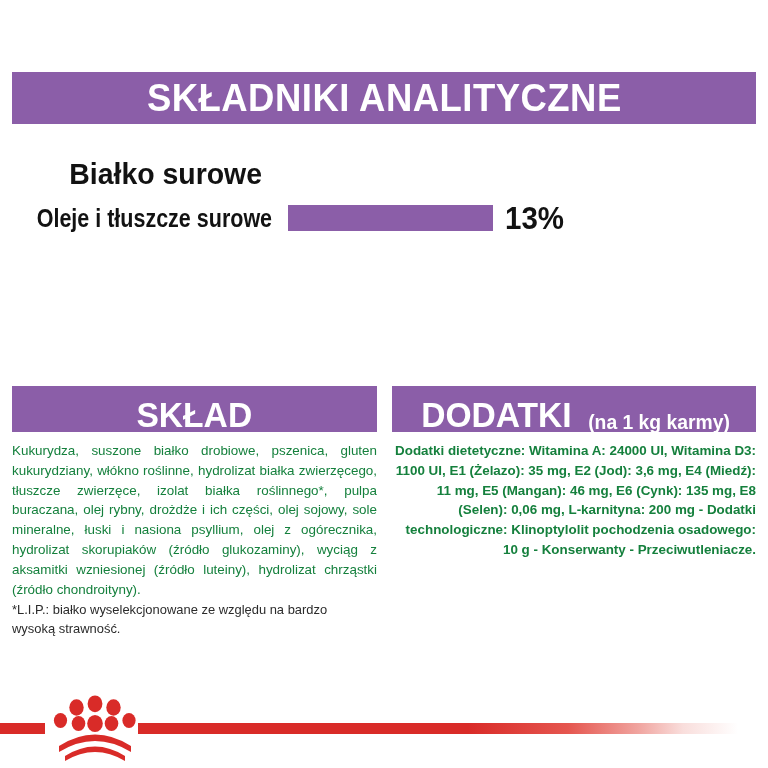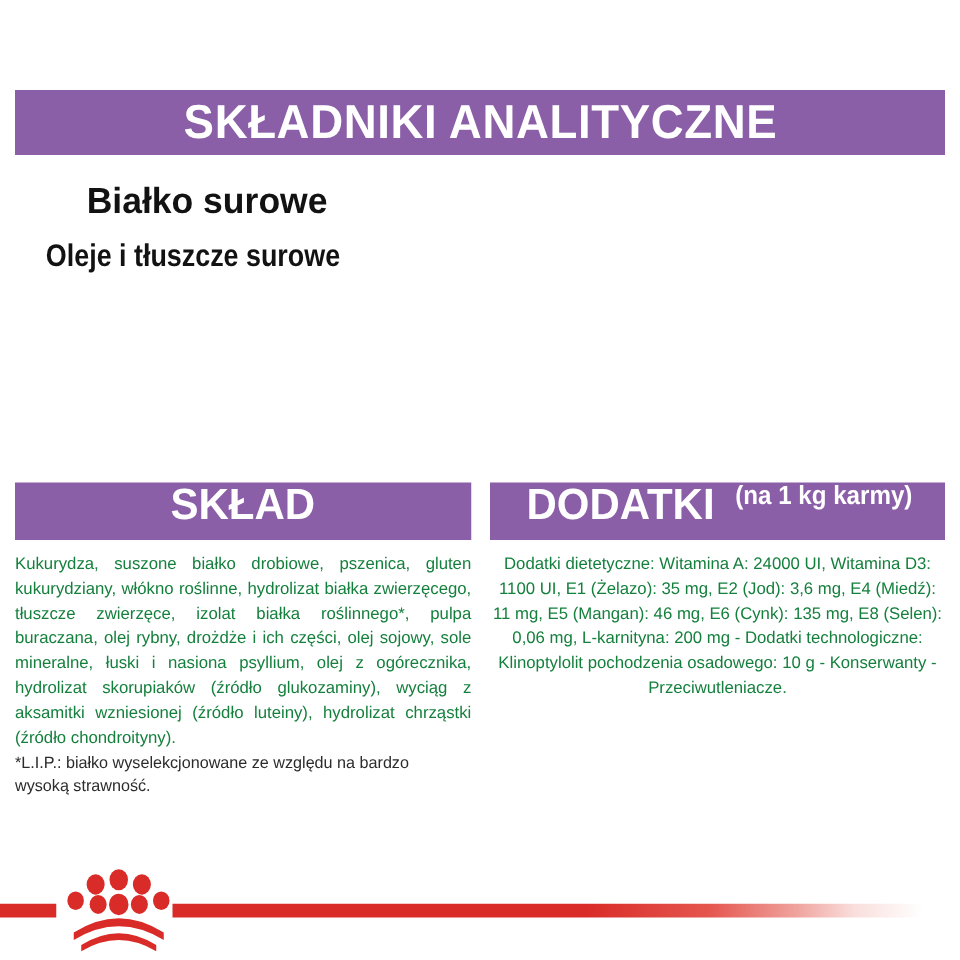--- a/index.html
+++ b/index.html
@@ -42,21 +42,21 @@
     letter-spacing: 0.5px;
     line-height: 1;
     transform: scaleX(0.96);
     white-space: nowrap;
   }
 
   
   .bars {
     position: absolute;
     left: 0;
-    top: 139px;
+    top: 152px;
     width: 688px;
   }
   .bar-row {
     position: relative;
     height: 44px;
     display: flex;
     align-items: center;
   }
   .bar-label {
     position: absolute;
@@ -109,21 +109,21 @@
   .col {
     position: relative;
   }
   .col-left  { margin-left: 12px; width: 365px; }
   .col-right { margin-left: 15px; width: 364px; }
 
   .section-head {
     background: #8b5ea8;
     height: 46px;
     display: flex;
-    align-items: flex-start;
+    align-items: flex-end;
     overflow: hidden;
   }
   .section-head.center { justify-content: center; }
   .section-head.left   { justify-content: flex-start; padding-left: 26px; }
 
   .section-title {
     color: #ffffff;
     font-family: "Liberation Sans Narrow", "Liberation Sans", sans-serif;
     font-weight: bold;
     font-size: 35px;
@@ -145,21 +145,22 @@
   .body-text {
     margin-top: 9px;
     color: #15803d;
     font-family: "Liberation Sans", sans-serif;
     font-size: 13.4px;
     line-height: 1.48;
     text-align: justify;
     text-justify: inter-word;
   }
   .body-text.no-justify {
-    text-align: center;
+    text-align: right;
+    font-weight: bold;
   }
   .footnote {
     color: #2b2b2b;
     font-family: "Liberation Sans", sans-serif;
     font-size: 13.2px;
     line-height: 1.48;
     text-align: left;
     transform: scaleX(0.98);
     transform-origin: left top;
   }
@@ -208,20 +209,24 @@
   </div>
 
   <div class="bars">
 
     <div class="bar-row bar-row-1">
       <div class="bar-label">Białko surowe</div>
     </div>
 
     <div class="bar-row bar-row-2">
       <div class="bar-label">Oleje i tłuszcze surowe</div>
+      <div class="bar-track">
+        <div class="bar-fill" style="width:205px"></div>
+        <div class="bar-value">13%</div>
+      </div>
     </div>
 
 
   </div>
 
   <div class="columns">
 
     <div class="col col-left">
       <div class="section-head center">
         <span class="section-title">SKŁAD</span>

